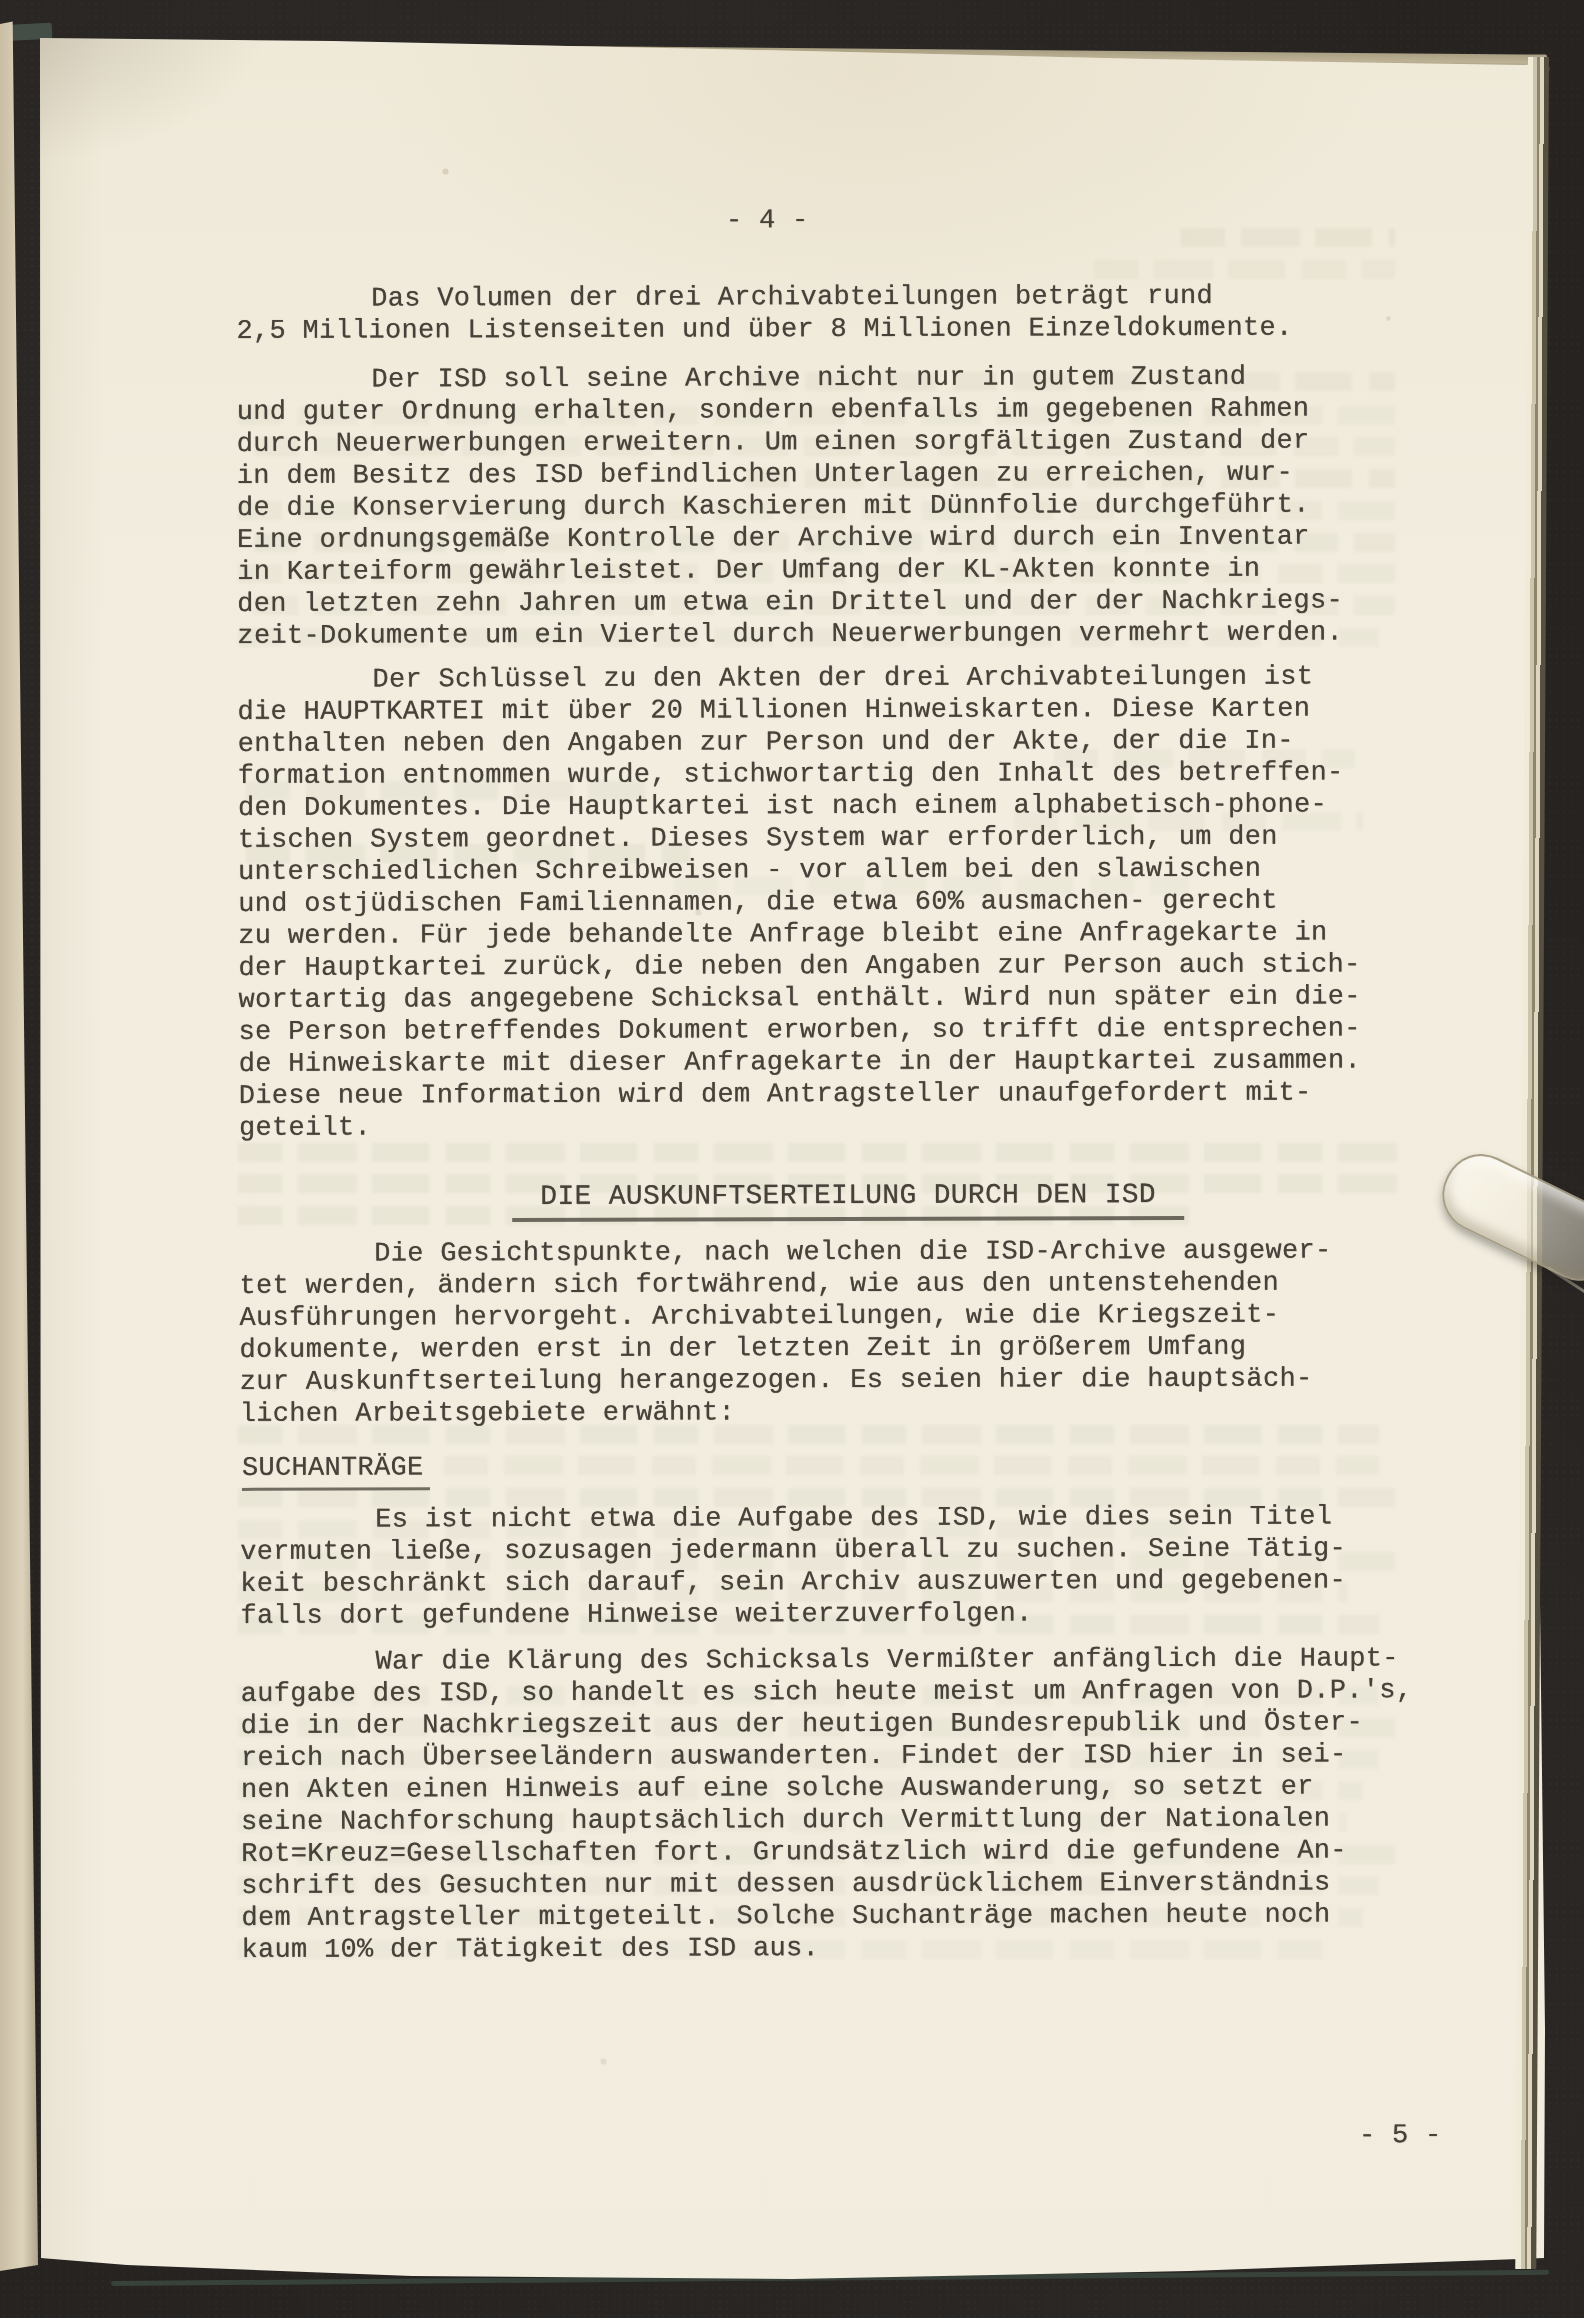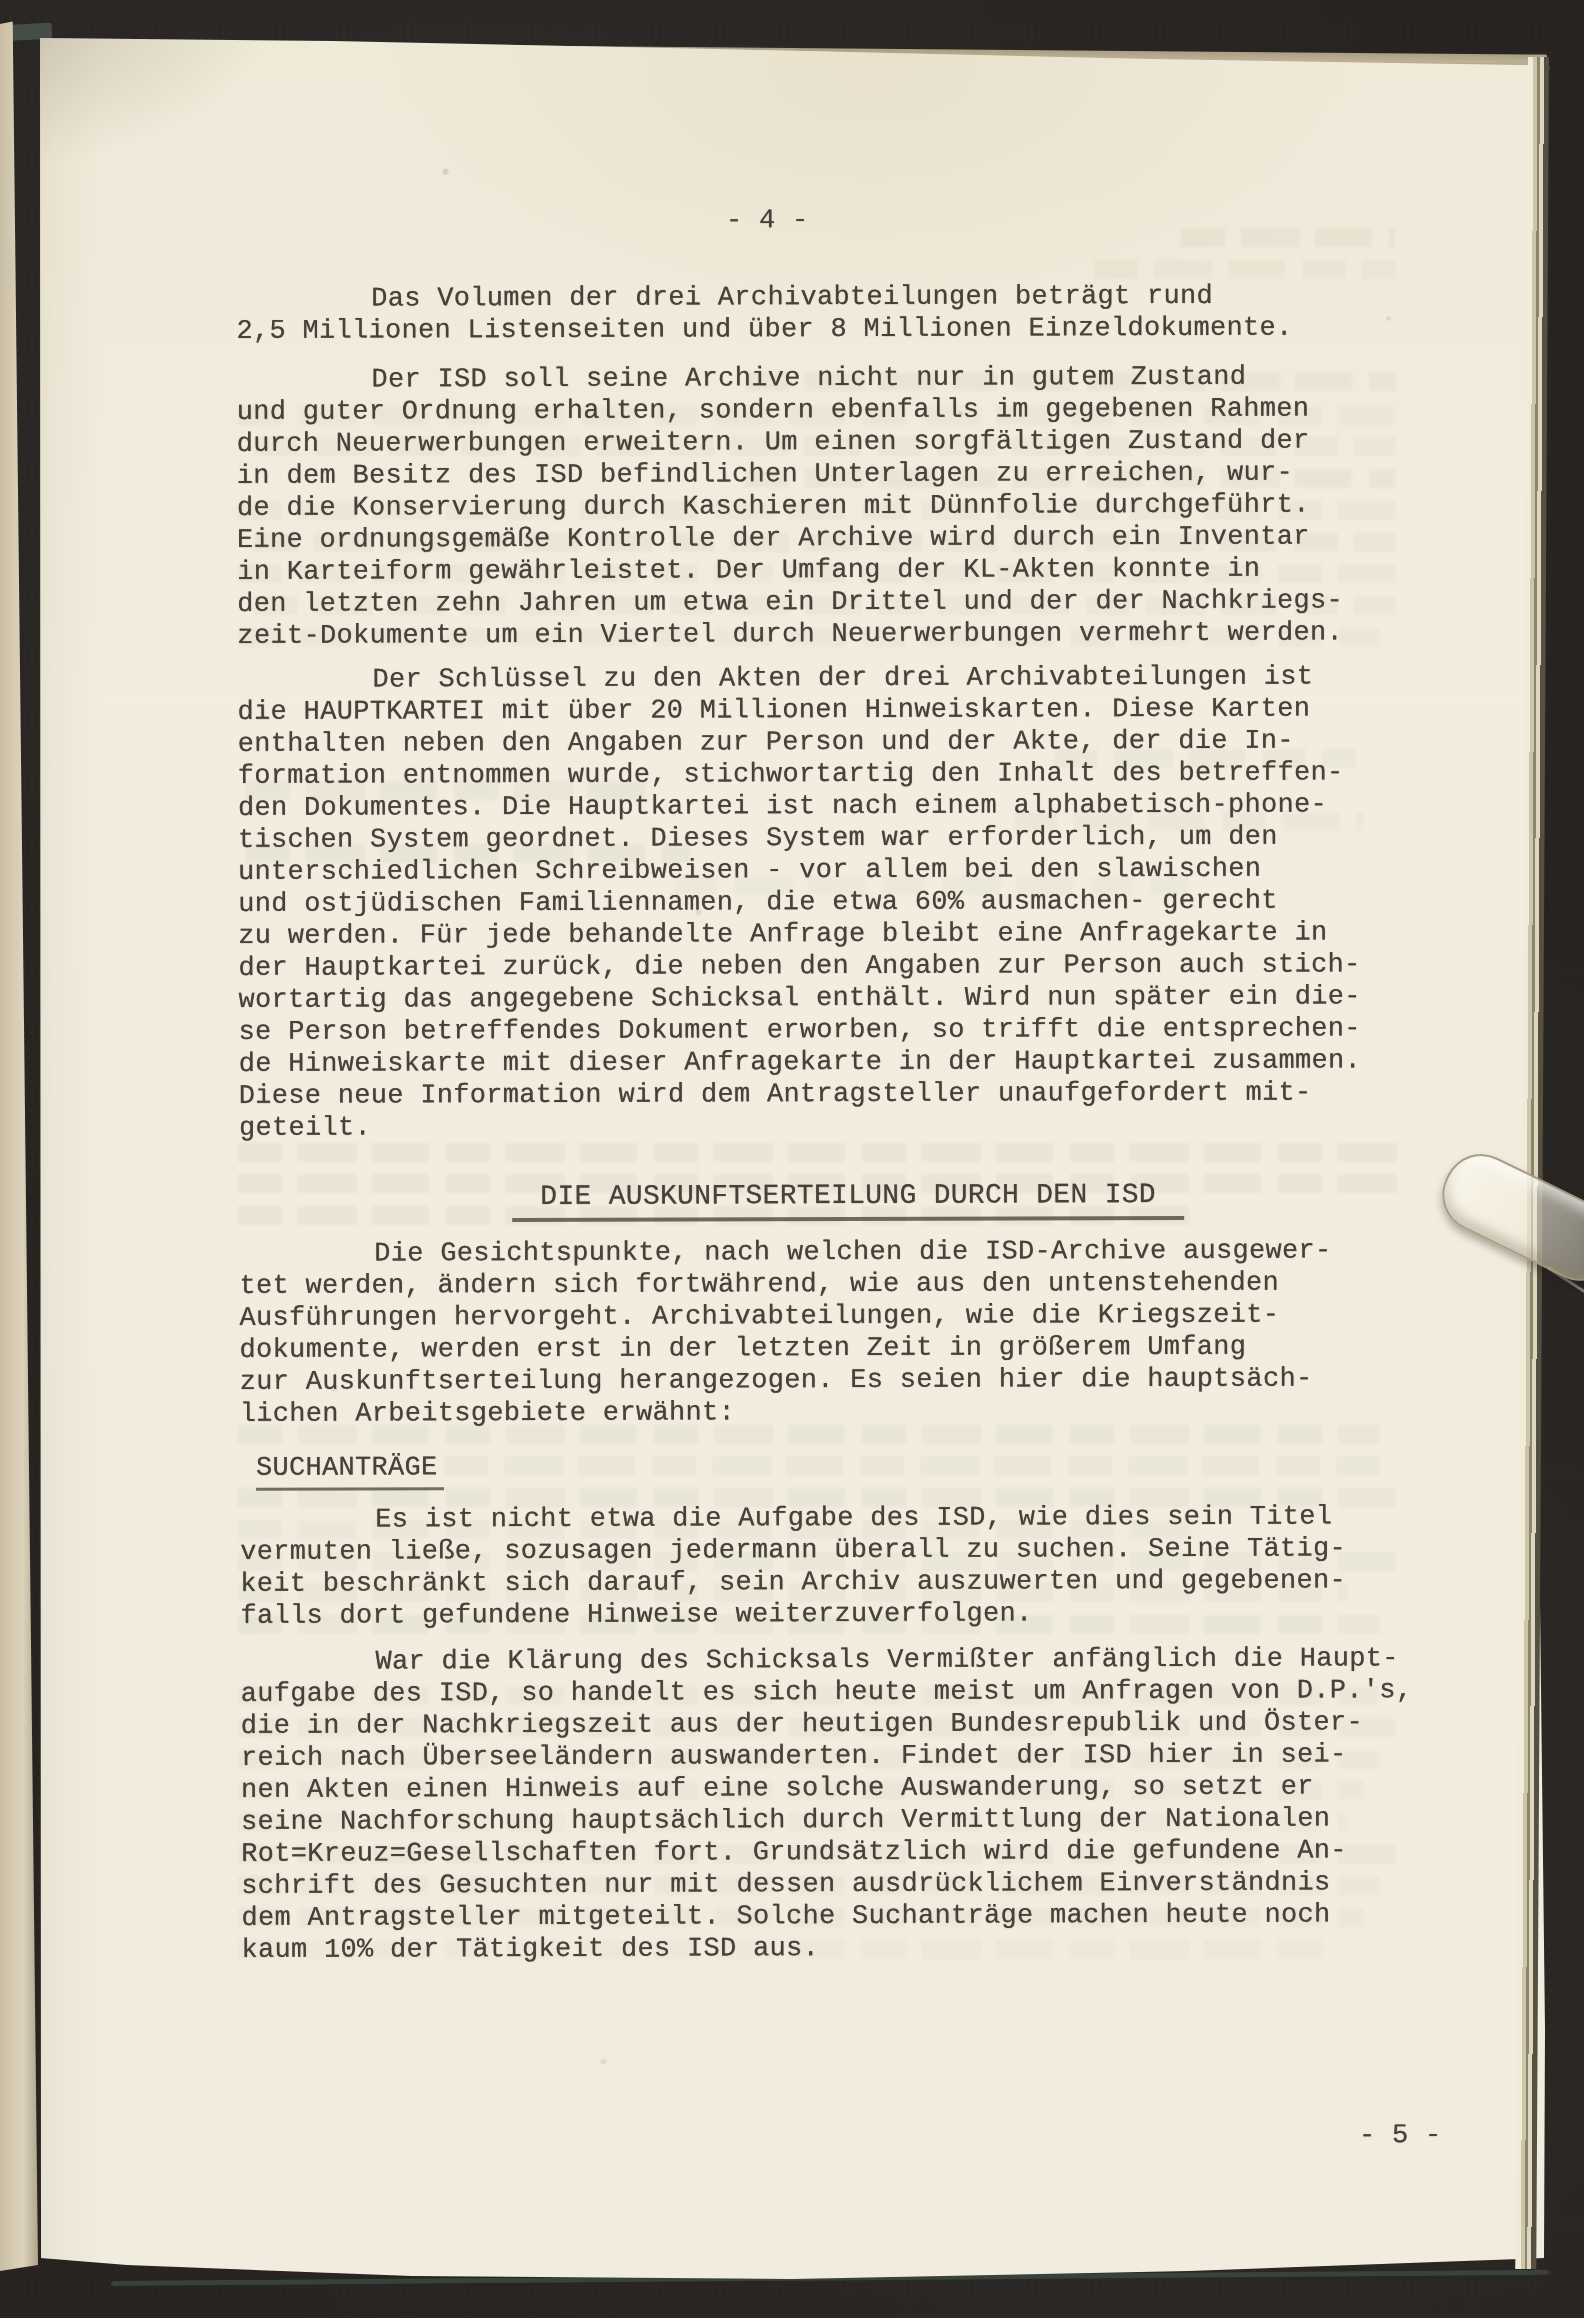--- a/index.html
+++ b/index.html
@@ -63,21 +63,21 @@
     transform:rotate(-0.18deg);transform-origin:50% 50%;
     color:#474139;font-size:27px;line-height:32px;letter-spacing:0.3px;
     text-shadow:0 0 0.8px rgba(71,65,57,0.55),0.3px 0.3px 0 rgba(71,65,57,0.3);}
   .para{position:absolute;left:0;width:1204px;}
   .line{height:32px;white-space:pre;}
   .indent{padding-left:135px;}
   .pagenum{position:absolute;white-space:pre;}
   .heading{position:absolute;left:273px;top:1178px;width:672px;text-align:center;
     font-size:28px;line-height:35px;padding-bottom:4px;
     border-bottom:4px solid rgba(60,55,46,0.72);}
-  .subheading{position:absolute;left:16px;top:1450px;}
+  .subheading{position:absolute;left:2px;top:1450px;}
   .subheading span{display:inline-block;padding:0 6.3px 4px 0;
     border-bottom:3.2px solid rgba(60,55,46,0.7);}
   
   .clip{position:absolute;left:1445px;top:1146px;width:182px;height:74px;z-index:30;
     border-radius:37px;border:2.4px solid rgba(158,148,122,0.9);
     background:linear-gradient(100deg, rgba(250,246,234,0.85) 0%,
       rgba(242,237,222,0.6) 45%, rgba(225,218,198,0.45) 100%);
     box-shadow:inset 0 8px 11px rgba(255,255,255,0.55),
       inset 0 -8px 11px rgba(140,130,105,0.4), 2.4px 4.8px 8px rgba(30,27,22,0.35);
     transform:rotate(26deg);transform-origin:19px 50%;}

